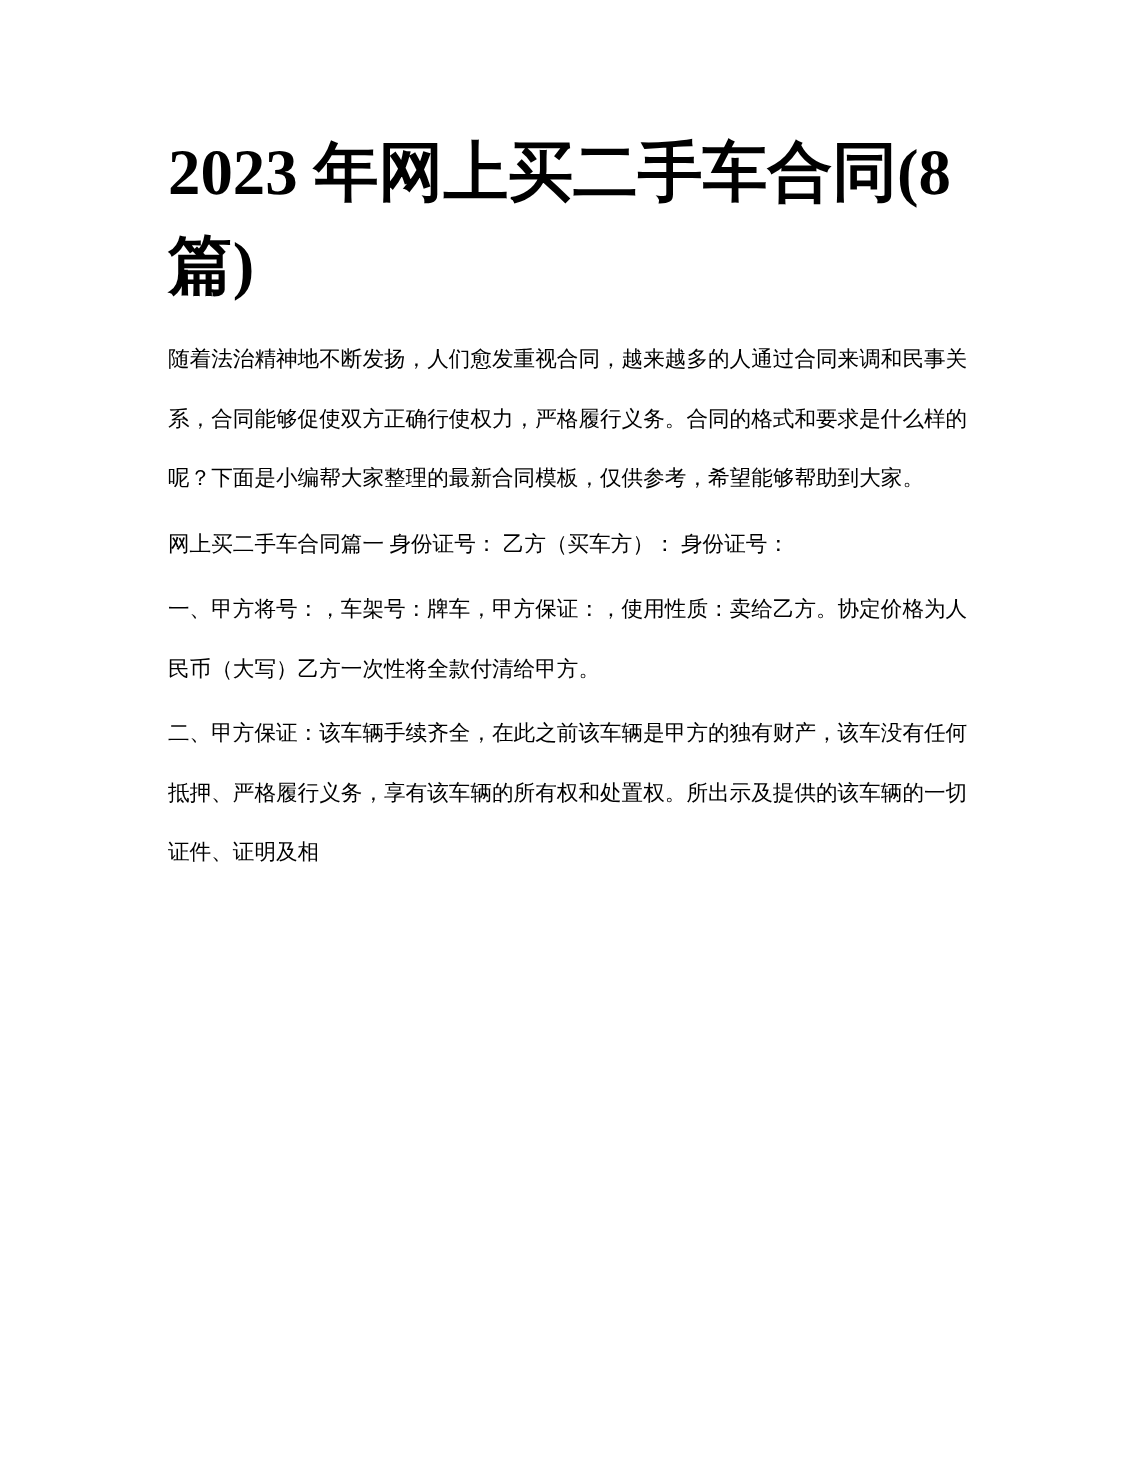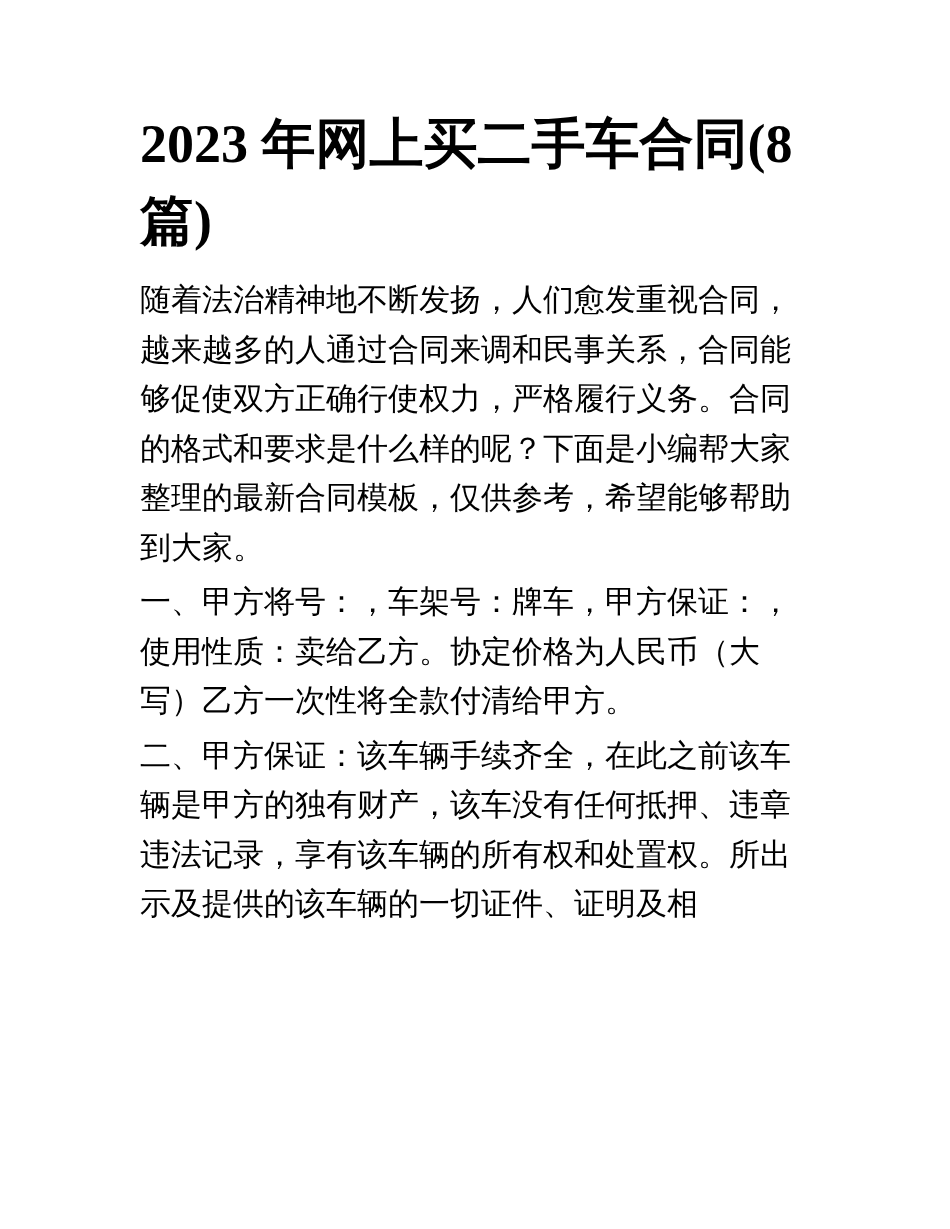--- a/index.html
+++ b/index.html
@@ -24,21 +24,21 @@
   .title {
     margin: 0 0 15px 0;
     font-size: 54px;
     line-height: 77px;
     font-weight: bold;
     color: #000000;
     word-break: normal;
     line-break: strict;
   }
   .content {
-    font-size: 31px;
+    font-size: 18px;
     line-height: 49.5px;
     color: #000000;
   }
   .para {
     margin: 0 0 5px 0;
     word-break: normal;
     overflow-wrap: normal;
     line-break: strict;
     text-align: left;
   }
@@ -46,16 +46,17 @@
     margin-bottom: 0;
   }
 </style>
 </head>
 <body>
 
 <div class="page">
   <h1 class="title">2023 年网上买二手车合同(8 篇)</h1>
   <div class="content">
     <p class="para">随着法治精神地不断发扬，人们愈发重视合同，越来越多的人通过合同来调和民事关系，合同能够促使双方正确行使权力，严格履行义务。合同的格式和要求是什么样的呢？下面是小编帮大家整理的最新合同模板，仅供参考，希望能够帮助到大家。</p>
+    <p class="para">网上买二手车合同篇一 身份证号： 乙方（买车方）： 身份证号：</p>
     <p class="para">一、甲方将号：，车架号：牌车，甲方保证：，使用性质：卖给乙方。协定价格为人民币（大写）乙方一次性将全款付清给甲方。</p>
-    <p class="para">二、甲方保证：该车辆手续齐全，在此之前该车辆是甲方的独有财产，该车没有任何抵押、违章违法记录，享有该车辆的所有权和处置权。所出示及提供的该车辆的一切证件、证明及相</p>
+    <p class="para">二、甲方保证：该车辆手续齐全，在此之前该车辆是甲方的独有财产，该车没有任何抵押、严格履行义务，享有该车辆的所有权和处置权。所出示及提供的该车辆的一切证件、证明及相</p>
   </div>
 </div>
 
 </body></html>

